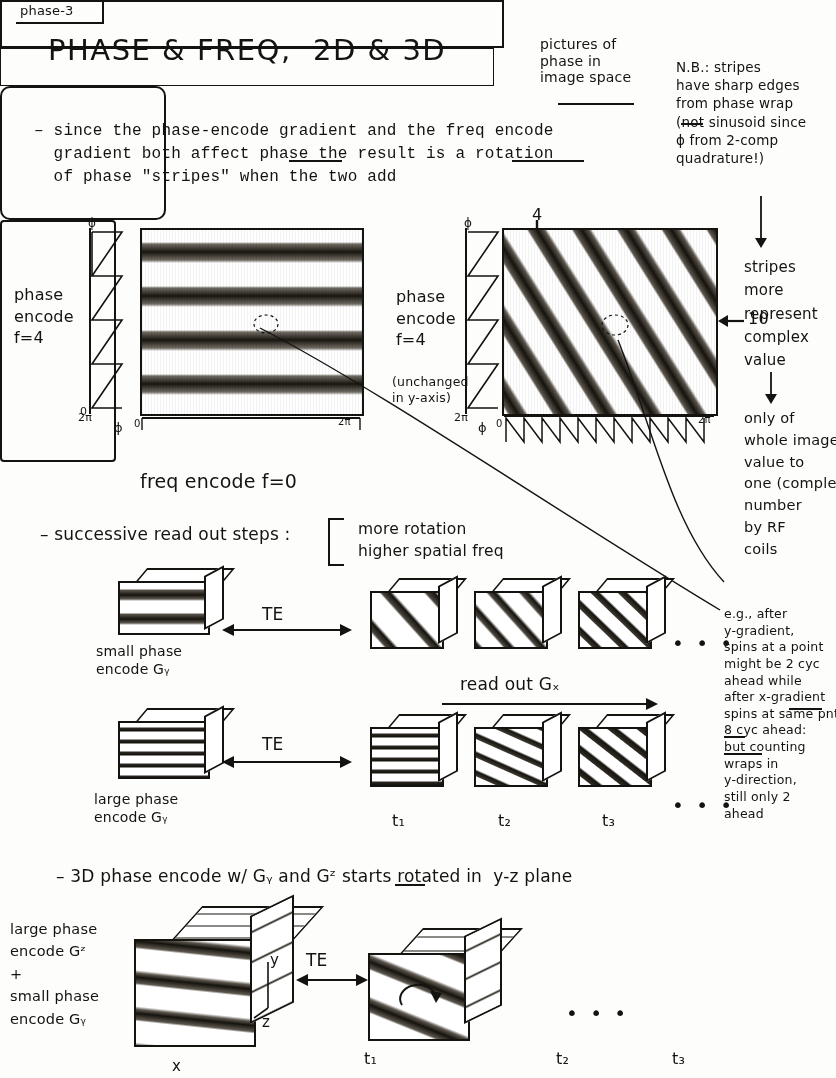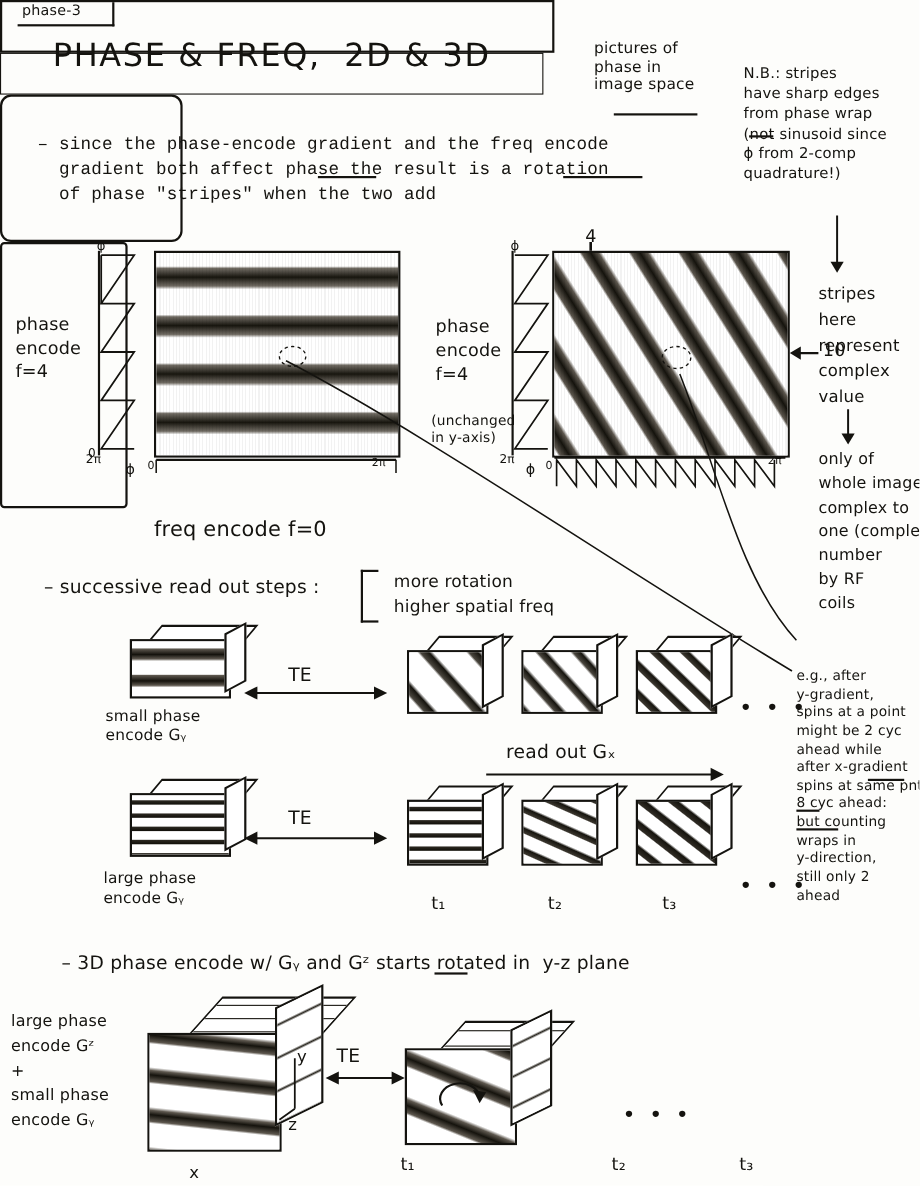--- a/index.html
+++ b/index.html
@@ -223,31 +223,31 @@
   <div class="hw" style="left:478px; top:420px; font-size:13px;">ϕ</div>
   <div class="hw" style="left:496px; top:418px; font-size:10px;">0</div>
   <div class="hw" style="left:698px; top:414px; font-size:10px;">2π</div>
 
 
   <svg style="position:absolute; left:748px; top:196px;" width="26" height="54">
     <line x1="13" y1="0" x2="13" y2="44" stroke="#14130f" stroke-width="1.8"></line>
     <polygon points="13,52 7,42 19,42" fill="#14130f"></polygon>
   </svg>
   <div class="hw" style="left:744px; top:256px; font-size:15px; line-height:1.55;"><span>stripes</span>
-<span>here</span>
+<span>more</span>
 <span>represent</span>
 <span>complex</span>
 <span>value</span></div>
   <svg style="position:absolute; left:760px; top:372px;" width="22" height="34">
     <line x1="11" y1="0" x2="11" y2="24" stroke="#14130f" stroke-width="1.8"></line>
     <polygon points="11,32 5,22 17,22" fill="#14130f"></polygon>
   </svg>
   <div class="hw" style="left:744px; top:408px; font-size:14.5px; line-height:1.5;"><span>only of</span>
 <span>whole image</span>
-<span>complex to</span>
+<span>value to</span>
 <span>one (complex)</span>
 <span>number</span>
 <span>by RF</span>
 <span>coils</span></div>
 
   <svg style="position:absolute; left:250px; top:320px;" width="500" height="300">
     <path d="M10,8 C130,70 320,200 470,290" fill="none" stroke="#14130f" stroke-width="1.4"></path>
   </svg>
   <svg style="position:absolute; left:612px; top:336px;" width="130" height="270">
     <path d="M6,4 C40,90 60,190 112,246" fill="none" stroke="#14130f" stroke-width="1.4"></path>

